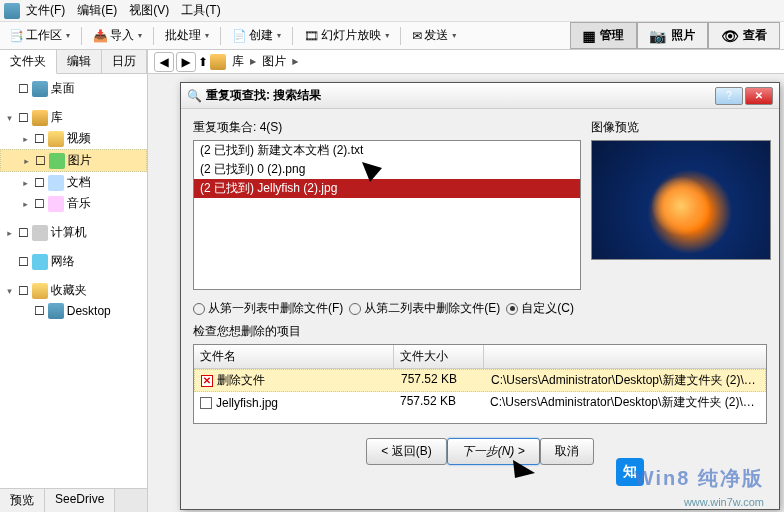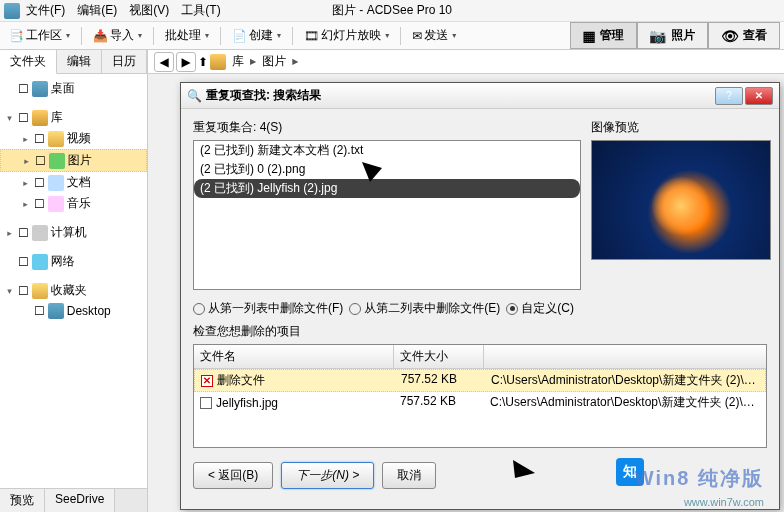--- a/index.html
+++ b/index.html
@@ -50,43 +50,43 @@
 .winbtn { width: 28px; height: 18px; border: 1px solid #888; border-radius: 2px; display: flex; align-items: center; justify-content: center; font-size: 10px; }
 .winbtn.help { background: linear-gradient(#dceffc, #a8d0f0); color: #fff; }
 .winbtn.close { background: linear-gradient(#f08080, #d02020); color: #fff; font-weight: bold; }
 
 .dlg-body { flex: 1; padding: 10px 12px; display: flex; flex-direction: column; }
 .dlg-top { display: flex; gap: 10px; }
 .dlg-left { flex: 1; }
 .label { margin-bottom: 4px; }
 .listbox { background: #fff; border: 1px solid #888; height: 150px; overflow: auto; }
 .listbox .row { padding: 1px 6px; white-space: nowrap; }
-.listbox .row.sel { background: #404040; color: #fff; border-radius: 8px; }
+.listbox .row.sel { background: #b91c1c; color: #fff; }
 .preview { width: 176px; }
 .preview-img { width: 180px; height: 120px; background: radial-gradient(circle at 55% 60%, #ffaa33 0%, #ff7700 15%, #0a2a6a 35%, #051840 100%); border: 1px solid #888; position: relative; }
 .preview-img::before { content: ""; position: absolute; left: 50%; top: 55%; width: 60px; height: 60px; background: radial-gradient(circle, #ffcc66 0%, #ff9933 40%, transparent 70%); border-radius: 50%; transform: translate(-50%, -50%); }
 
 .radios { display: flex; align-items: center; gap: 6px; margin: 10px 0 6px; }
 .radio { display: flex; align-items: center; gap: 3px; }
 .radiodot { width: 12px; height: 12px; border: 1px solid #666; border-radius: 50%; display: flex; align-items: center; justify-content: center; }
 .radiodot.checked::after { content: ""; width: 5px; height: 5px; background: #333; border-radius: 50%; display: block; }
 
-.table-section .tbl { background: #fff; border: 1px solid #888; height: 104px; }
+.table-section .tbl { background: #fff; border: 1px solid #888; height: 80px; }
 .tbl-head { display: flex; background: linear-gradient(#fff, #e8e8e8); border-bottom: 1px solid #ccc; }
 .tbl-head .th { padding: 3px 6px; border-right: 1px solid #ccc; }
 .th1 { width: 200px; } .th2 { width: 90px; } .th3 { flex: 1; }
 .tbl-row { display: flex; }
 .tbl-row .td { padding: 2px 6px; white-space: nowrap; overflow: hidden; text-overflow: ellipsis; }
 .td1 { width: 200px; display: flex; align-items: center; gap: 4px; }
 .td2 { width: 90px; } .td3 { flex: 1; }
 .chk { width: 12px; height: 12px; border: 1px solid #666; display: inline-flex; align-items: center; justify-content: center; font-size: 10px; }
 .chk.x { background: #fff; color: #d00; font-weight: bold; border-color: #d00; }
 .row-hl { background: #fff3c0; border: 1px dotted #cc9; }
 
-.dlg-btns { display: flex; gap: 8px; margin-top: 14px; }
+.dlg-btns { display: flex; justify-content: center; margin-top: 14px; }
 .btn { padding: 4px 14px; background: linear-gradient(#fff, #e0e0e0); border: 1px solid #888; border-radius: 3px; }
 .btn.primary { border: 1px solid #3a80d0; box-shadow: 0 0 2px #6ad; font-style: italic; }
 
 
 .arrow { position: absolute; pointer-events: none; }
 
 
 .watermark { position: absolute; right: 20px; bottom: 20px; font-size: 20px; color: rgba(80,120,200,0.7); font-weight: bold; letter-spacing: 2px; }
 .watermark2 { position: absolute; right: 20px; bottom: 4px; font-size: 11px; color: #69a; }
 .zh-ico { position: absolute; right: 140px; bottom: 26px; width: 28px; height: 28px; background: #0f88eb; color: #fff; border-radius: 4px; display: flex; align-items: center; justify-content: center; font-size: 14px; font-weight: bold; }
@@ -104,21 +104,20 @@
 </style>
 </head>
 <body>
 
 <div class="menubar">
   <span class="ico ic-desktop"></span>
   <span class="item">文件(F)</span>
   <span class="item">编辑(E)</span>
   <span class="item">视图(V)</span>
   <span class="item">工具(T)</span>
-  <span class="app-title">图片 - ACDSee Pro 10</span>
 </div>
 
 <div class="toolbar">
   <span class="tbtn dd">📑 <span>工作区</span></span>
   <span class="sep"></span>
   <span class="tbtn dd">📥 <span>导入</span></span>
   <span class="sep"></span>
   <span class="tbtn dd">
       <span>批处理</span>
     </span>

